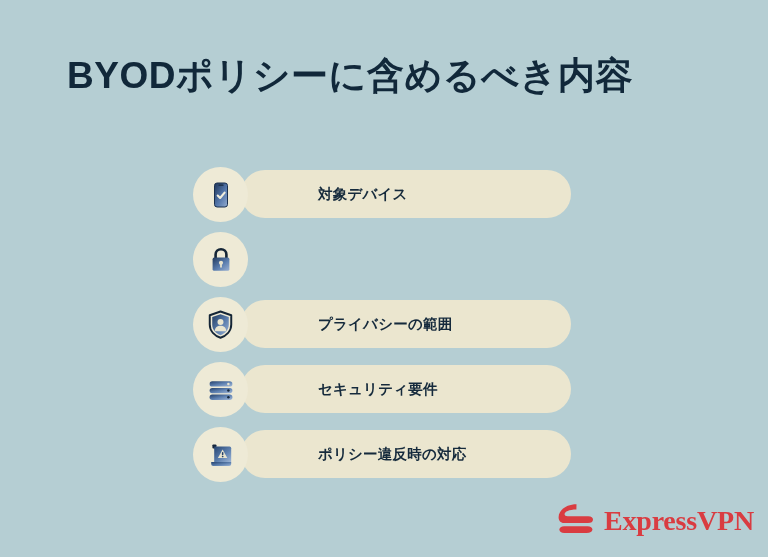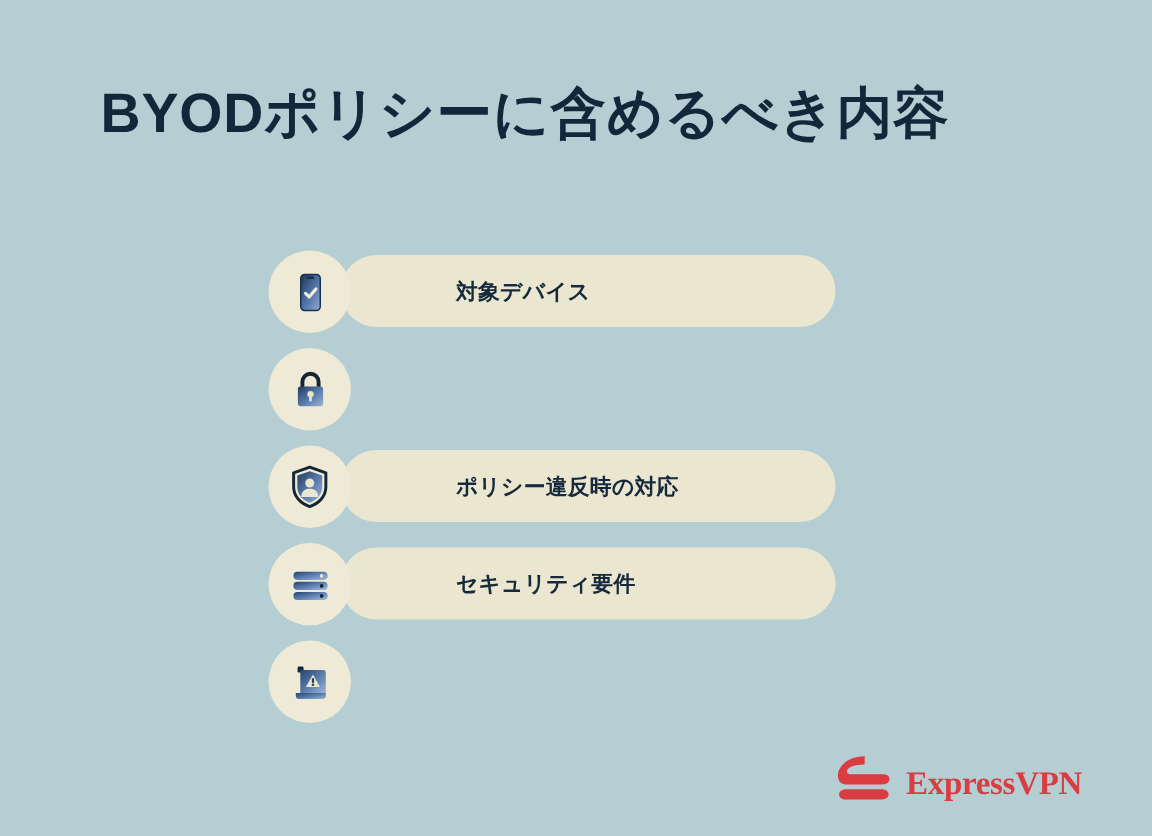--- a/index.html
+++ b/index.html
@@ -35,21 +35,21 @@
     letter-spacing: 0.5px;
     color: #11283a;
     line-height: 1.1;
     white-space: nowrap;
   }
 
   
   .list {
     position: absolute;
     top: 167px;
-    left: 179px;
+    left: 193px;
     width: 380px;
   }
 
   .row {
     position: relative;
     height: 55px;
     margin-bottom: 10px;
   }
 
   .pill {
@@ -96,21 +96,21 @@
     top: 502px;
     display: flex;
     align-items: center;
     gap: 8px;
   }
 
   .logo-mark { display: block; }
 
   .logo-text {
     font-family: "Liberation Serif", "DejaVu Serif", serif;
-    font-size: 22px;
+    font-size: 28px;
     font-weight: bold;
     color: #d93c41;
     letter-spacing: -0.2px;
     line-height: 1;
     white-space: nowrap;
   }
 </style>
 </head>
 <body>
 
@@ -158,21 +158,21 @@
             <rect x="6.6" y="12.6" width="16.8" height="13.2" rx="1.6" fill="url(#g2)"></rect>
             <circle cx="15" cy="17.8" r="2.1" fill="#e7e3cd"></circle>
             <rect x="14.1" y="18.4" width="1.8" height="4.3" rx="0.85" fill="#e7e3cd"></rect>
           </svg>
         </span>
       </div>
     </div>
 
     <div class="row">
       <div class="pill">
-        <span class="pill-label">ポリシー違反時の対応</span>
+        <span class="pill-label">プライバシーの範囲</span>
       </div>
       <div class="icon-circle">
         <span>
           <svg width="31" height="31" viewBox="0 0 30 30">
             <defs>
               <linearGradient id="g3" x1="0" y1="0" x2="1" y2="1">
                 <stop offset="0" stop-color="#233d61"></stop>
                 <stop offset="0.55" stop-color="#5b7eae"></stop>
                 <stop offset="1" stop-color="#9cb3d4"></stop>
               </linearGradient>
@@ -205,20 +205,23 @@
             <rect x="3.6" y="19.6" width="22.8" height="5.4" rx="2.7" fill="url(#g4)"></rect>
             <circle cx="22.4" cy="8.9" r="1.25" fill="#e9e5cf"></circle>
             <circle cx="22.4" cy="15.6" r="1.25" fill="#14263c"></circle>
             <circle cx="22.4" cy="22.3" r="1.25" fill="#14263c"></circle>
           </svg>
         </span>
       </div>
     </div>
 
     <div class="row">
+      <div class="pill">
+        <span class="pill-label">ポリシー違反時の対応</span>
+      </div>
       <div class="icon-circle">
         <span>
           <svg width="30" height="30" viewBox="0 0 30 30">
             <defs>
               <linearGradient id="g5" x1="0" y1="0" x2="1" y2="1">
                 <stop offset="0" stop-color="#254471"></stop>
                 <stop offset="0.55" stop-color="#5c7fae"></stop>
                 <stop offset="1" stop-color="#9db5d6"></stop>
               </linearGradient>
             </defs>

